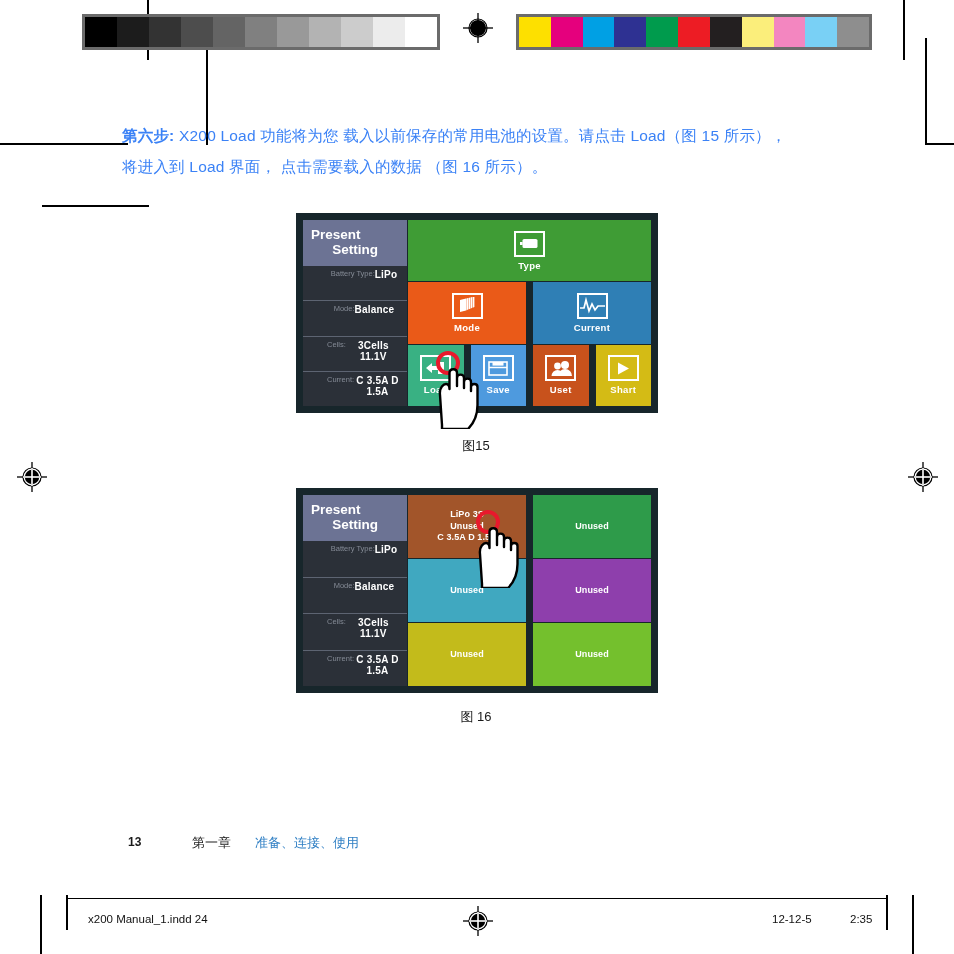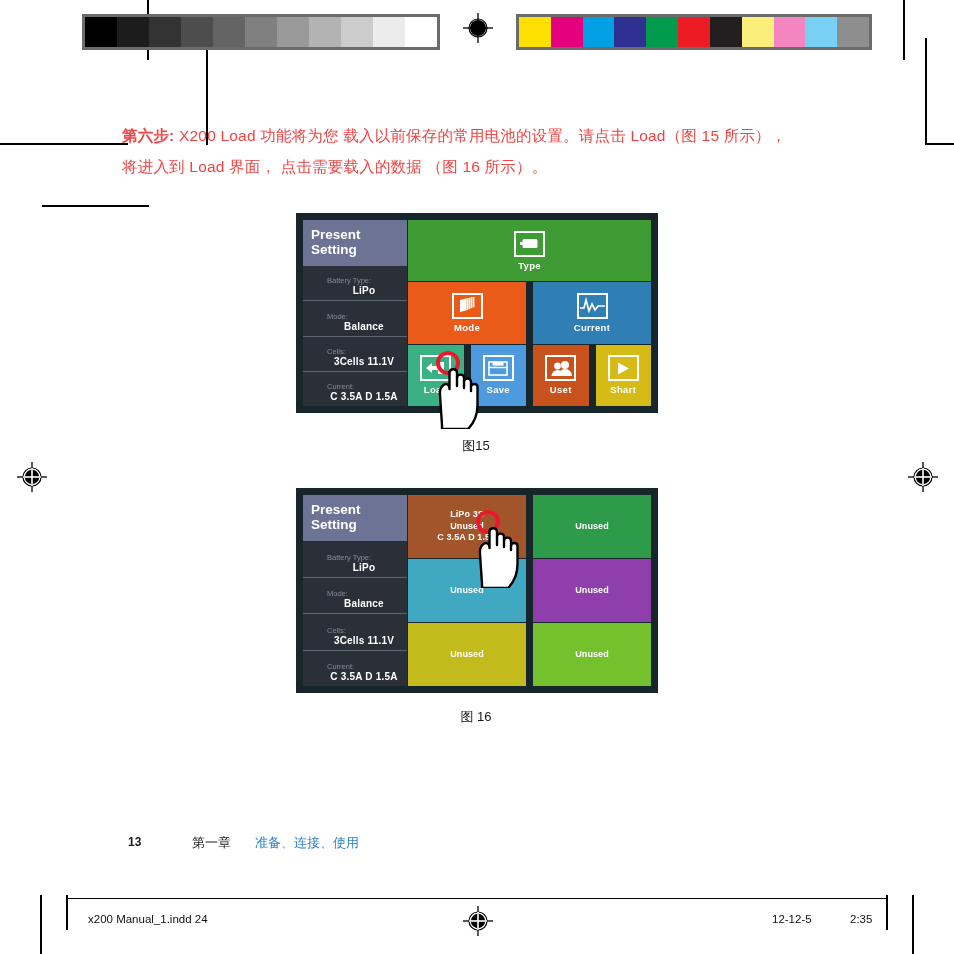--- a/index.html
+++ b/index.html
@@ -32,21 +32,21 @@
   }
   .calbar .sw { flex: 1 1 0; height: 100%; }
 
   
   .bodytext {
     position: absolute;
     left: 122px; top: 120px;
     width: 700px;
     font-size: 15.5px;
     line-height: 31px;
-    color: #ef4444;
+    color: #3b82f6;
     letter-spacing: .2px;
   }
   .bodytext b { font-weight: bold; }
 
   
   .device {
     position: absolute;
     background: #17262b;
     box-sizing: border-box;
     padding: 7px;
@@ -60,30 +60,30 @@
   }
   .dev-title {
     background: #6c7394;
     color: #ffffff;
     font-weight: bold;
     font-size: 13.5px;
     line-height: 15px;
     padding: 7px 8px 9px 8px;
     box-sizing: border-box;
   }
-  .dev-title .l2 { display: block; text-align: left; }
+  .dev-title .l2 { display: block; text-align: center; }
   .dev-row {
     background: #2b3038;
     border-bottom: 1px solid #5d6472;
     flex: 1 1 0;
     padding: 3px 6px 2px 24px;
     box-sizing: border-box;
     display: flex;
-    flex-direction: column;
-    justify-content: flex-end;
+    flex-direction: row;
+    justify-content: center;
   }
   .dev-row:last-child { border-bottom: none; }
   .dev-row .k {
     color: #858b96;
     font-size: 7.5px;
     line-height: 9px;
   }
   .dev-row .v {
     color: #ffffff;
     font-weight: bold;

